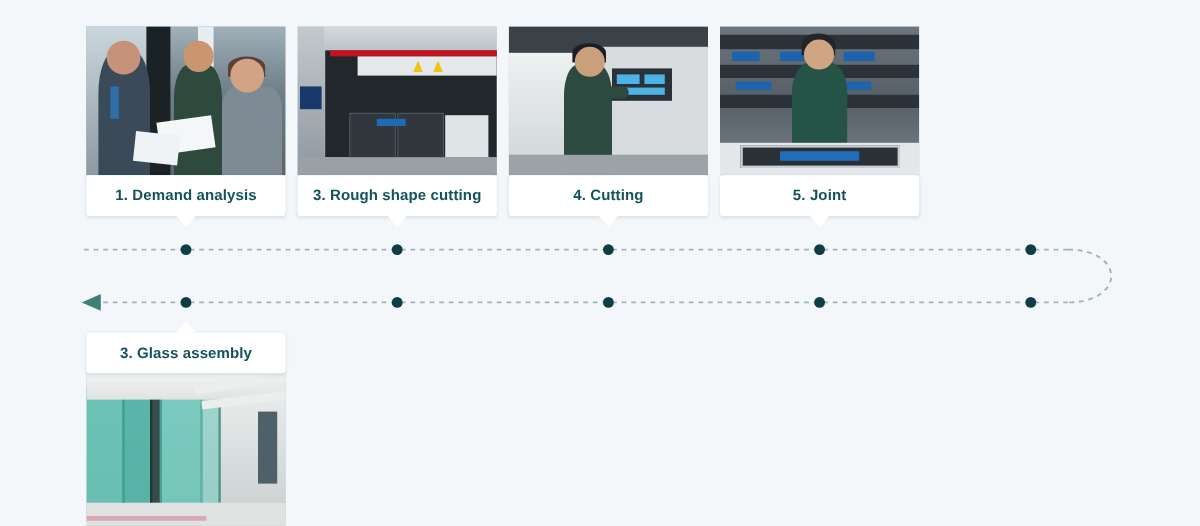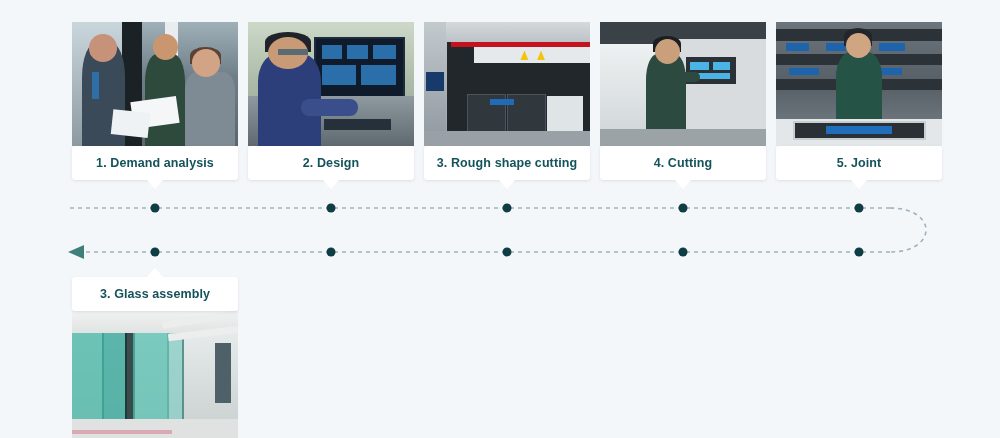--- a/index.html
+++ b/index.html
@@ -306,43 +306,20 @@
             <div class="h3"></div>
           <div class="paper"></div>
             <div class="paper2"></div>
         </div>
       </div>
       <div class="label-card">
         <span class="txt">1. Demand analysis</span>
       </div>
     </div>
 
-    <div class="tile">
-      <div class="photo">
-        <div class="scene sc-design">
-          <div class="mon">
-              <i class="m1"></i>
-              <i class="m2"></i>
-              <i class="m3"></i>
-              <i class="m4"></i>
-              <i class="m5"></i>
-            </div>
-          <div class="desk"></div>
-            <div class="kb"></div>
-          <div class="pers"></div>
-            <div class="hair"></div>
-            <div class="head"></div>
-            <div class="glass"></div>
-            <div class="arm"></div>
-        </div>
-      </div>
-      <div class="label-card">
-        <span class="txt">2. Design</span>
-      </div>
-    </div>
 
     <div class="tile">
       <div class="photo">
         <div class="scene sc-rough">
           <div class="col"></div>
           <div class="body"></div>
             <div class="redline"></div>
             <div class="hood"></div>
           <div class="warn1"></div>
             <div class="warn2"></div>

